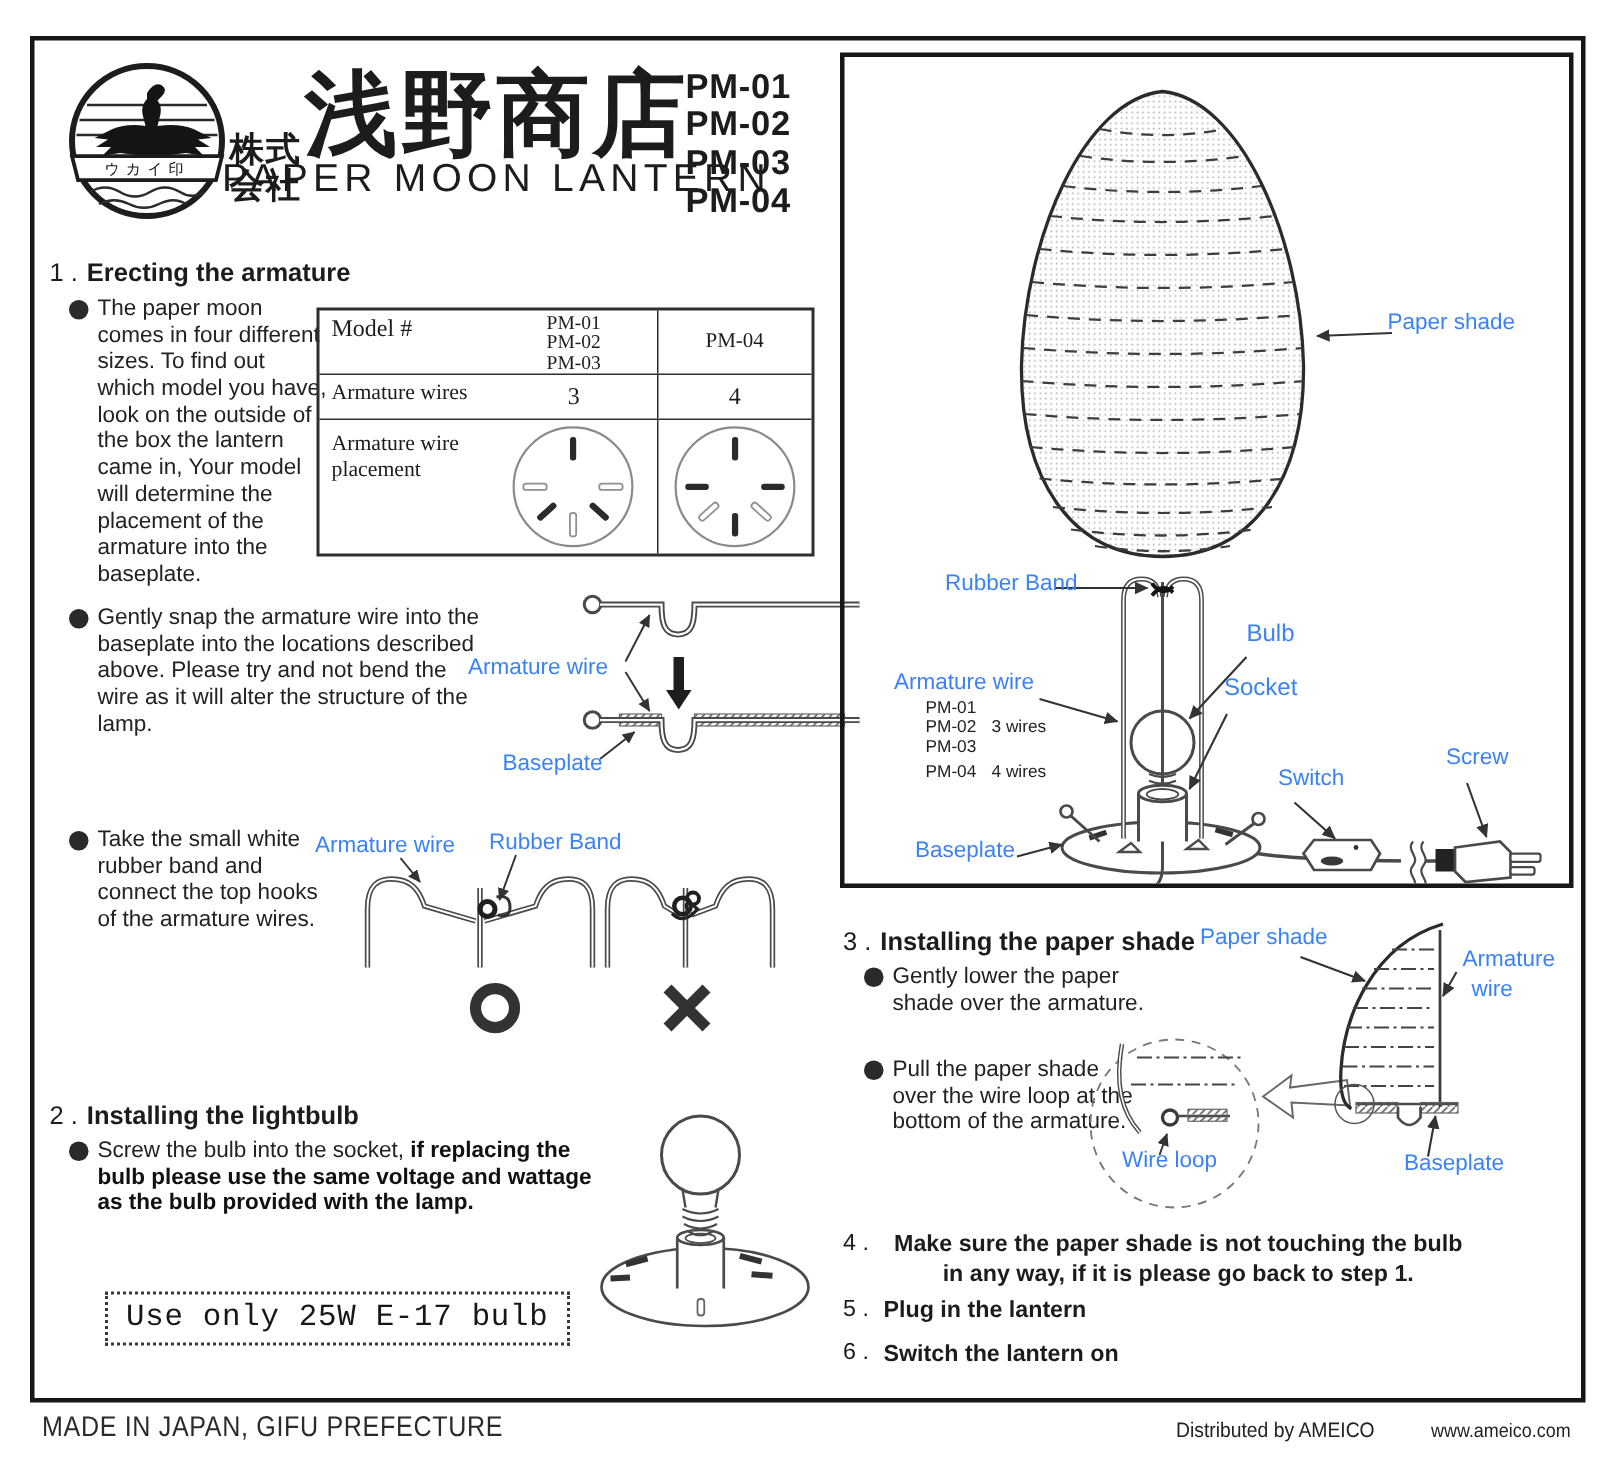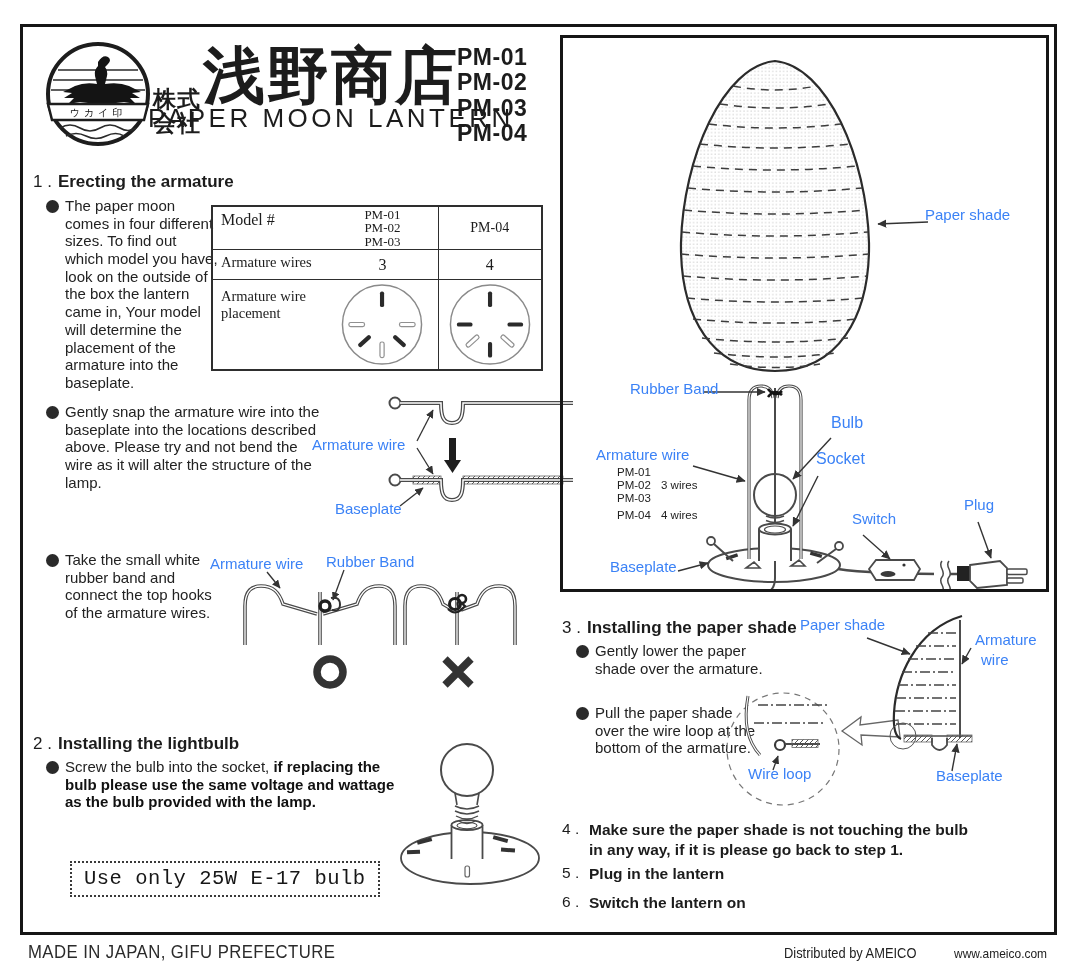--- a/index.html
+++ b/index.html
@@ -32,21 +32,21 @@
   .mt-lab{font-size:14.5px;line-height:1.15;}
   .mt-val{font-size:16px;}
   
   .lbl{font-size:15px;color:#3b82f6;white-space:nowrap;}
   .lbl-sm{font-size:11.5px;color:#222;white-space:nowrap;}
   .note-box{border:2.5px dotted #3a3a3a;padding:4px 12px 5px 12px;font-size:20.5px;letter-spacing:.5px;color:#171717;}
   .right-box{position:absolute;left:560px;top:35px;width:489px;height:557px;border:3px solid #161616;box-sizing:border-box;}
   
   .step{display:flex;align-items:flex-start;}
   .step-num{font-size:15.5px;font-weight:400;width:27px;flex:0 0 27px;}
-  .step-text{font-size:15.5px;font-weight:600;line-height:1.32;}
+  .step-text{font-size:15.5px;font-weight:600;line-height:1.32;text-align:center;}
   .footer-left{font-size:19px;color:#2b2b2b;transform:scaleX(.88);transform-origin:left;letter-spacing:.5px;}
   .footer-right{display:flex;gap:26px;align-items:baseline;}
   .fr1{font-size:14px;color:#222;transform:scaleX(.92);transform-origin:left;}
   .fr2{font-size:13px;color:#222;transform:scaleX(.92);transform-origin:left;}
   svg{display:block;}
 </style>
 </head>
 <body>
 
 <div class="page">
@@ -319,21 +319,21 @@
   <div class="abs lbl" style="left:831px;top:414px;font-size:16px;">Bulb</div>
   <div class="abs lbl" style="left:596px;top:446px;">Armature wire</div>
   <div class="abs lbl-sm" style="left:617px;top:466px;">PM-01</div>
   <div class="abs lbl-sm" style="left:617px;top:479px;">PM-02</div>
   <div class="abs lbl-sm" style="left:661px;top:479px;">3 wires</div>
   <div class="abs lbl-sm" style="left:617px;top:492px;">PM-03</div>
   <div class="abs lbl-sm" style="left:617px;top:509px;">PM-04</div>
   <div class="abs lbl-sm" style="left:661px;top:509px;">4 wires</div>
   <div class="abs lbl" style="left:816px;top:450px;font-size:16px;">Socket</div>
   <div class="abs lbl" style="left:852px;top:510px;">Switch</div>
-  <div class="abs lbl" style="left:964px;top:496px;">Plug</div>
+  <div class="abs lbl" style="left:964px;top:496px;">Screw</div>
   <div class="abs lbl" style="left:610px;top:558px;">Baseplate</div>
 
   <div class="abs sec-title" style="left:562px;top:618px;">
     <span class="num">3 .</span><span class="t">Installing the paper shade</span>
   </div>
   <div class="abs bullet" style="left:576px;top:642px;width:192px;">
     <span class="dot"></span>
     <span class="btxt">Gently lower the paper shade over the armature.</span>
   </div>
   <div class="abs bullet" style="left:576px;top:704px;width:182px;">

